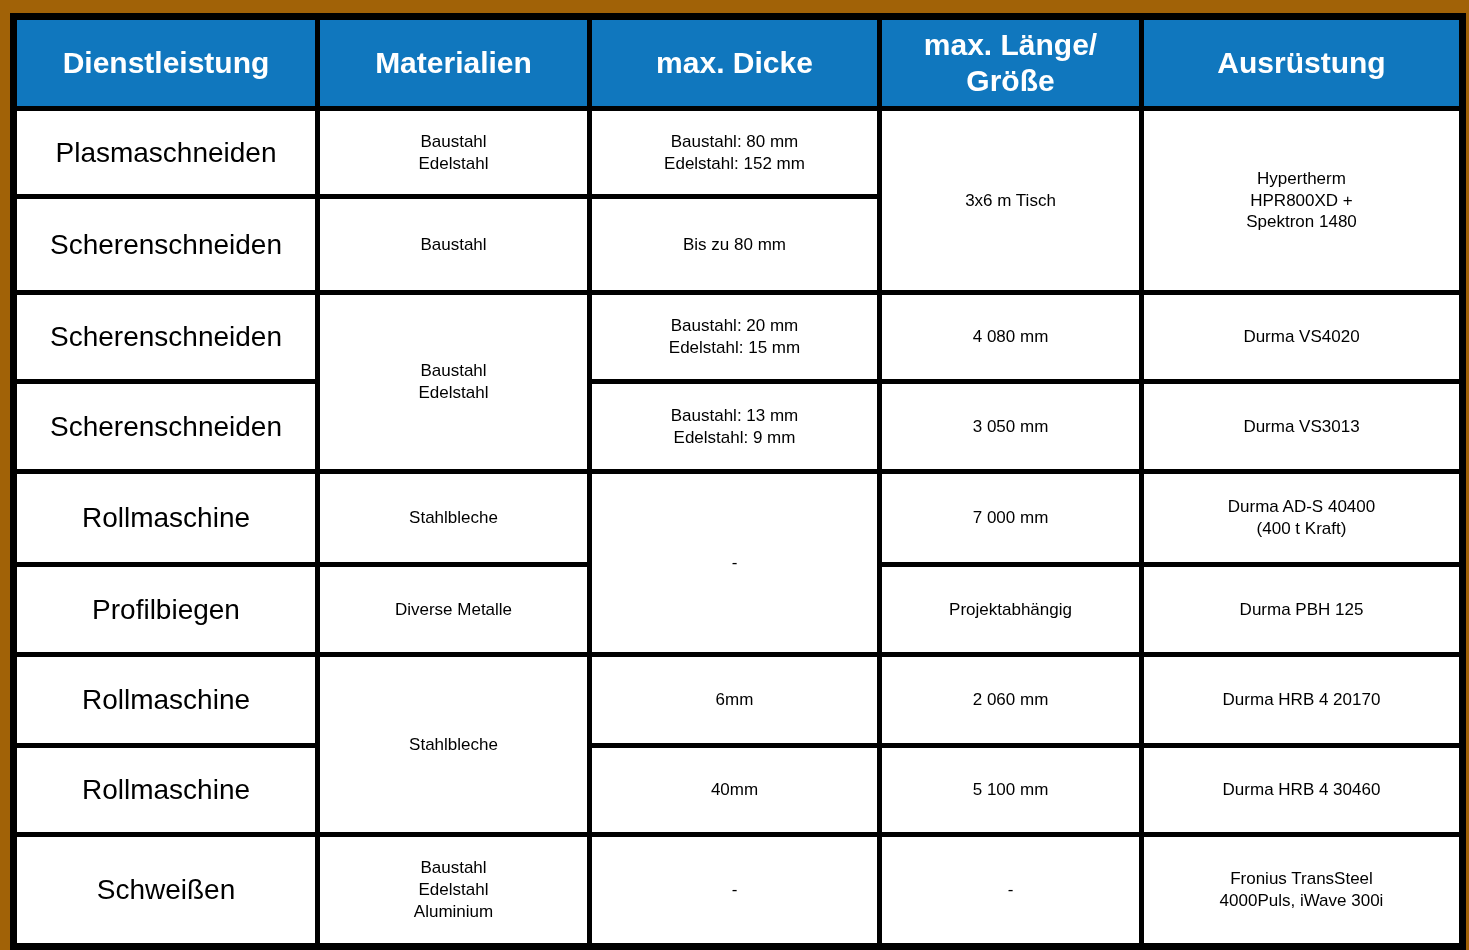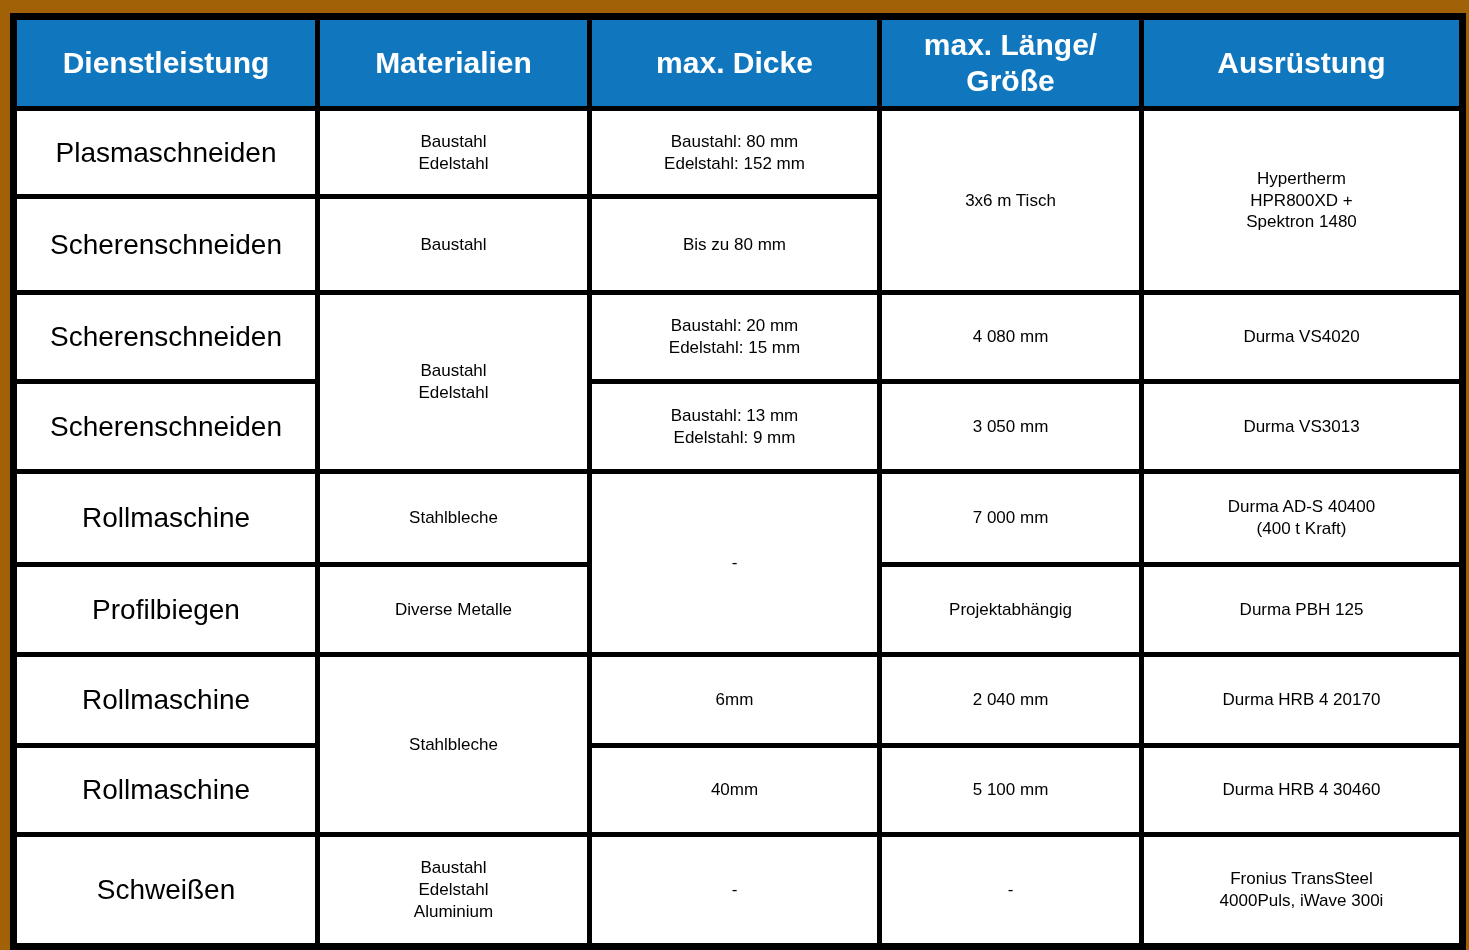--- a/index.html
+++ b/index.html
@@ -127,21 +127,21 @@
       <tr class="r6">
         <td class="service">Profilbiegen</td>
         <td class="val">Diverse Metalle</td>
         <td class="val">Projektabhängig</td>
         <td class="val">Durma PBH 125</td>
       </tr>
       <tr class="r7">
         <td class="service">Rollmaschine</td>
         <td class="val" rowspan="2">Stahlbleche</td>
         <td class="val">6mm</td>
-        <td class="val">2 040 mm</td>
+        <td class="val">2 060 mm</td>
         <td class="val">Durma HRB 4 20170</td>
       </tr>
       <tr class="r8">
         <td class="service">Rollmaschine</td>
         <td class="val">40mm</td>
         <td class="val">5 100 mm</td>
         <td class="val">Durma HRB 4 30460</td>
       </tr>
       <tr class="r9">
         <td class="service">Schweißen</td>

